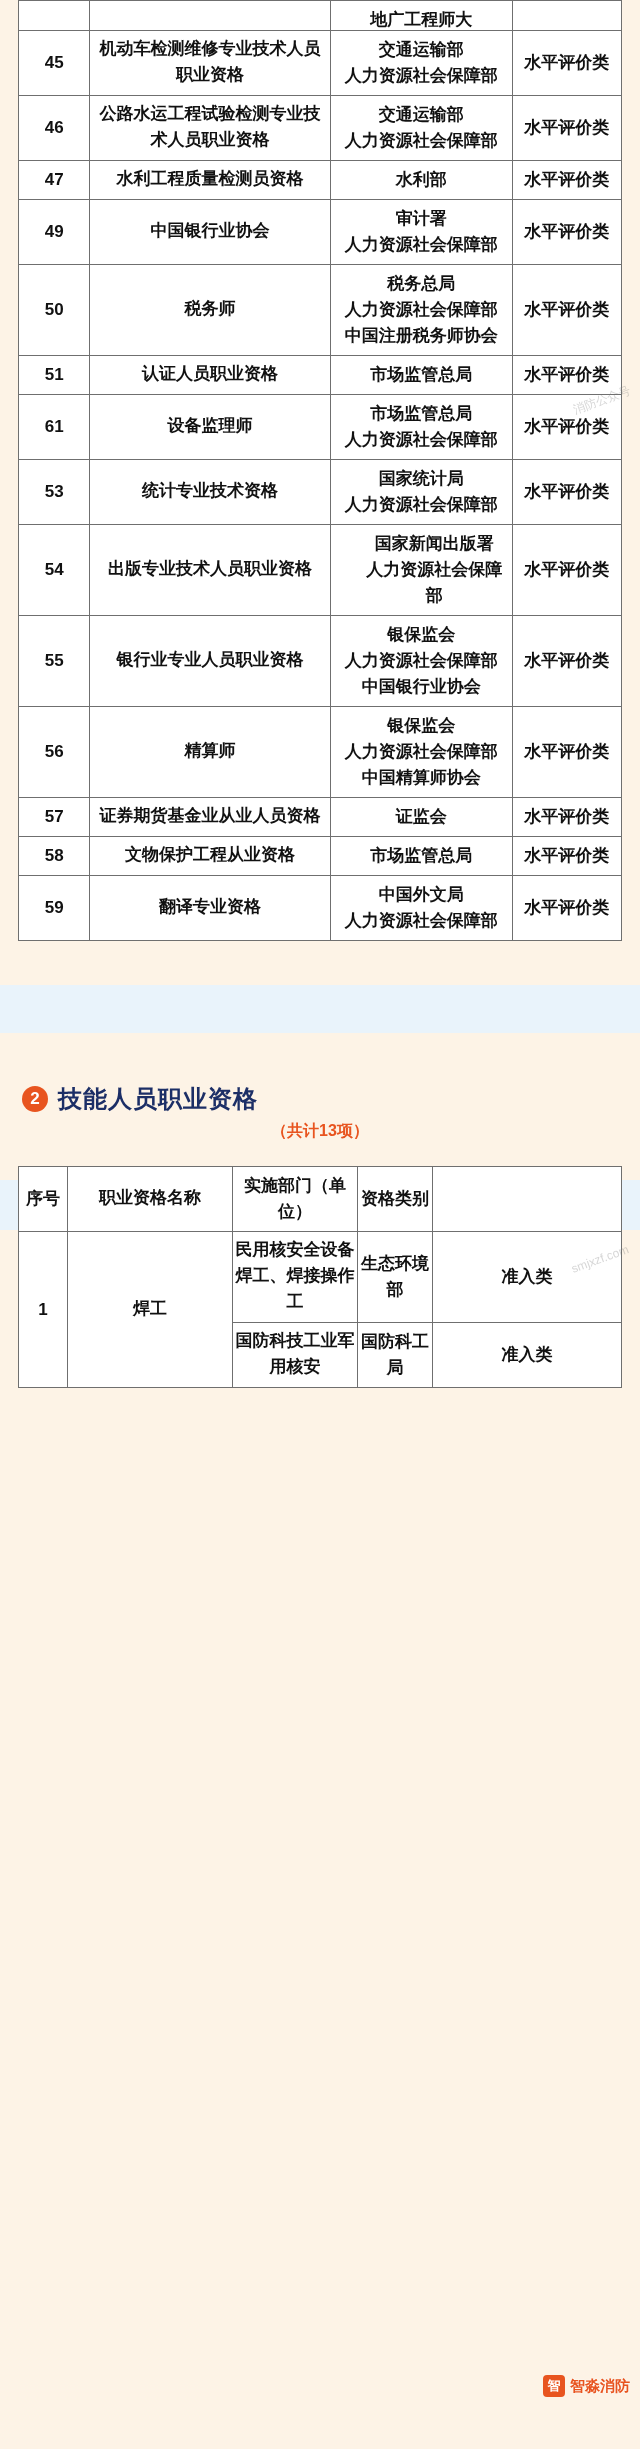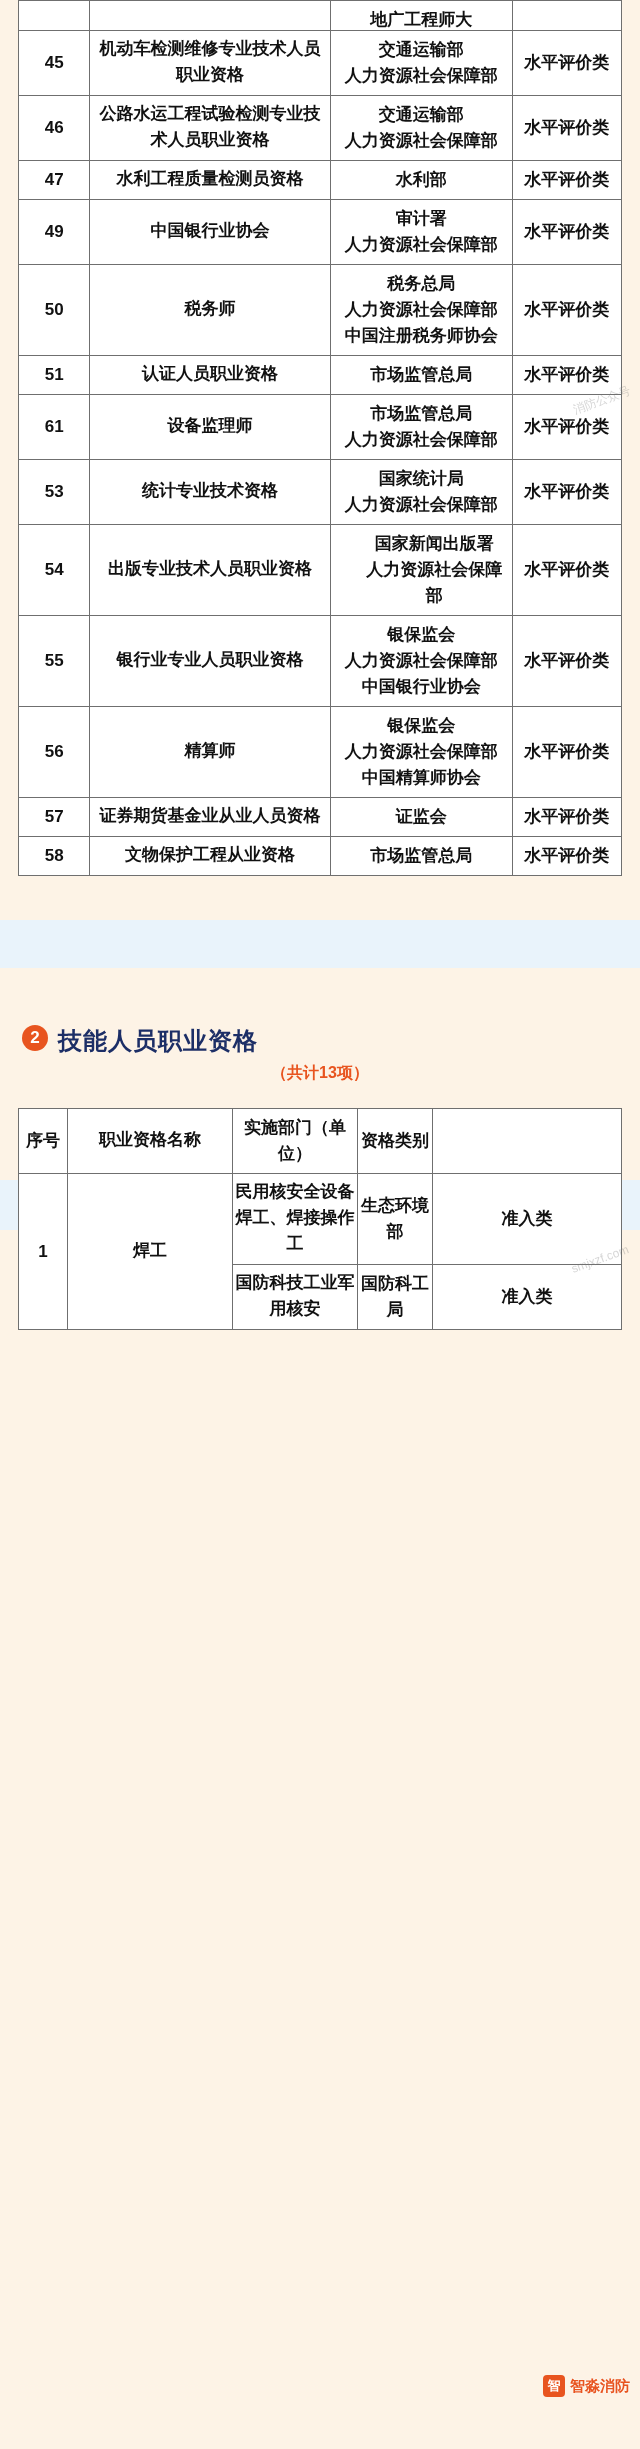--- a/index.html
+++ b/index.html
@@ -58,21 +58,20 @@
   .sec-badge{
     width:26px;height:26px;border-radius:50%;
     background:#e8541f;color:#fff;
     font-size:17px;font-weight:bold;
     display:flex;align-items:center;justify-content:center;
     flex:0 0 auto;
   }
   .sec-title{
     font-size:24px;font-weight:bold;color:#1c2e66;
     letter-spacing:1px;
-    margin-top:7px;
   }
   .sec-sub{
     text-align:center;
     color:#e8541f;
     font-size:16px;
     font-weight:bold;
     margin:4px 0 24px 0;
   }
   .hdr td{
     background:#ffffff;
@@ -222,20 +221,27 @@
           <td class="name">证券期货基金业从业人员资格</td>
           <td class="dept" style="white-space:pre-line;">证监会</td>
           <td class="type">水平评价类</td>
         </tr>
         <tr>
           <td class="num">58</td>
           <td class="name">文物保护工程从业资格</td>
           <td class="dept" style="white-space:pre-line;">市场监管总局</td>
           <td class="type">水平评价类</td>
         </tr>
+        <tr>
+          <td class="num">59</td>
+          <td class="name">翻译专业资格</td>
+          <td class="dept" style="white-space:pre-line;">中国外文局
+人力资源社会保障部</td>
+          <td class="type">水平评价类</td>
+        </tr>
       </tbody>
     </table>
   </div>
 
   <div class="gap"></div>
   <div class="band"></div>
   <div class="gap"></div>
 
   <div class="section">
     <div class="section-head">

